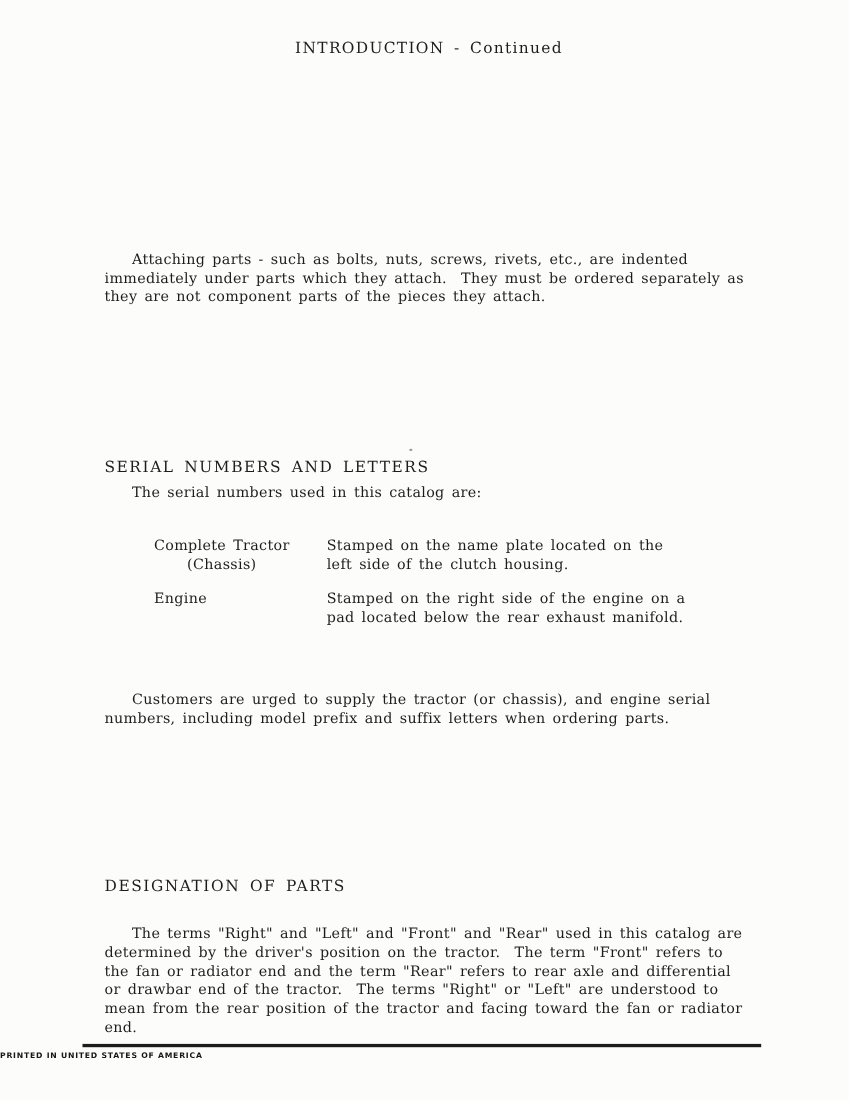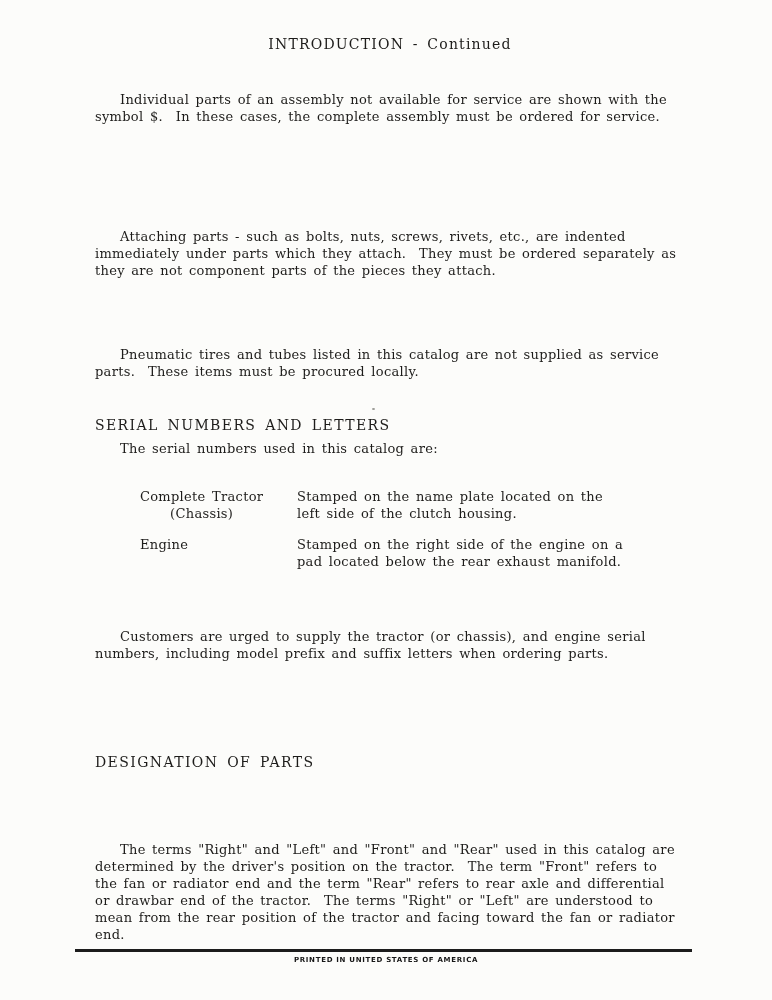--- a/index.html
+++ b/index.html
@@ -83,21 +83,21 @@
     left: 75px;
     width: 617px;
     height: 3px;
     background: #1c1c1c;
   }
   .footer-text {
     position: absolute;
     top: 956px;
     left: 0;
     width: 772px;
-    text-align: center;
+    text-align: left;
     font-family: "DejaVu Sans", sans-serif;
     font-weight: bold;
     font-size: 7px;
     letter-spacing: 0.7px;
     color: #151515;
   }
   .speck {
     position: absolute;
     width: 3px;
     height: 2px;
@@ -105,27 +105,25 @@
     border-radius: 50%;
   }
 </style>
 </head>
 <body>
 
 <div class="page">
 
   <h1 class="title">INTRODUCTION - Continued</h1>
 
-  <p class="para" style="top:91px">Individual parts of an assembly not available for service are shown with the symbol $.  In these cases, the complete assembly must be ordered for service.</p>
 
 
   <p class="para" style="top:228px">Attaching parts - such as bolts, nuts, screws, rivets, etc., are indented immediately under parts which they attach.  They must be ordered separately as they are not component parts of the pieces they attach.</p>
 
 
-  <p class="para" style="top:346px">Pneumatic tires and tubes listed in this catalog are not supplied as service parts.  These items must be procured locally.</p>
 
   <div class="speck" style="top:408px; left:372px"></div>
 
   <h2 class="heading" style="top:418px">SERIAL NUMBERS AND LETTERS</h2>
 
   <p class="para" style="top:440px">The serial numbers used in this catalog are:</p>
 
   <div class="srow" style="top:488px">
     <div class="term">
       <div class="term-line1">Complete Tractor</div>
@@ -136,20 +134,20 @@
 
   <div class="srow" style="top:536px">
     <div class="term">
       <div class="term-line1">Engine</div>
     </div>
     <div class="desc">Stamped on the right side of the engine on a pad located below the rear exhaust manifold.</div>
   </div>
 
   <p class="para" style="top:628px">Customers are urged to supply the tractor (or chassis), and engine serial numbers, including model prefix and suffix letters when ordering parts.</p>
 
-  <h2 class="heading" style="top:755px">DESIGNATION OF PARTS</h2>
+  <h2 class="heading" style="top:799px">DESIGNATION OF PARTS</h2>
 
   <p class="para" style="top:841px">The terms "Right" and "Left" and "Front" and "Rear" used in this catalog are determined by the driver's position on the tractor.  The term "Front" refers to the fan or radiator end and the term "Rear" refers to rear axle and differential or drawbar end of the tractor.  The terms "Right" or "Left" are understood to mean from the rear position of the tractor and facing toward the fan or radiator end.</p>
 
   <div class="footer-rule"></div>
   <div class="footer-text">PRINTED IN UNITED STATES OF AMERICA</div>
 
 </div>
 
 </body></html>

